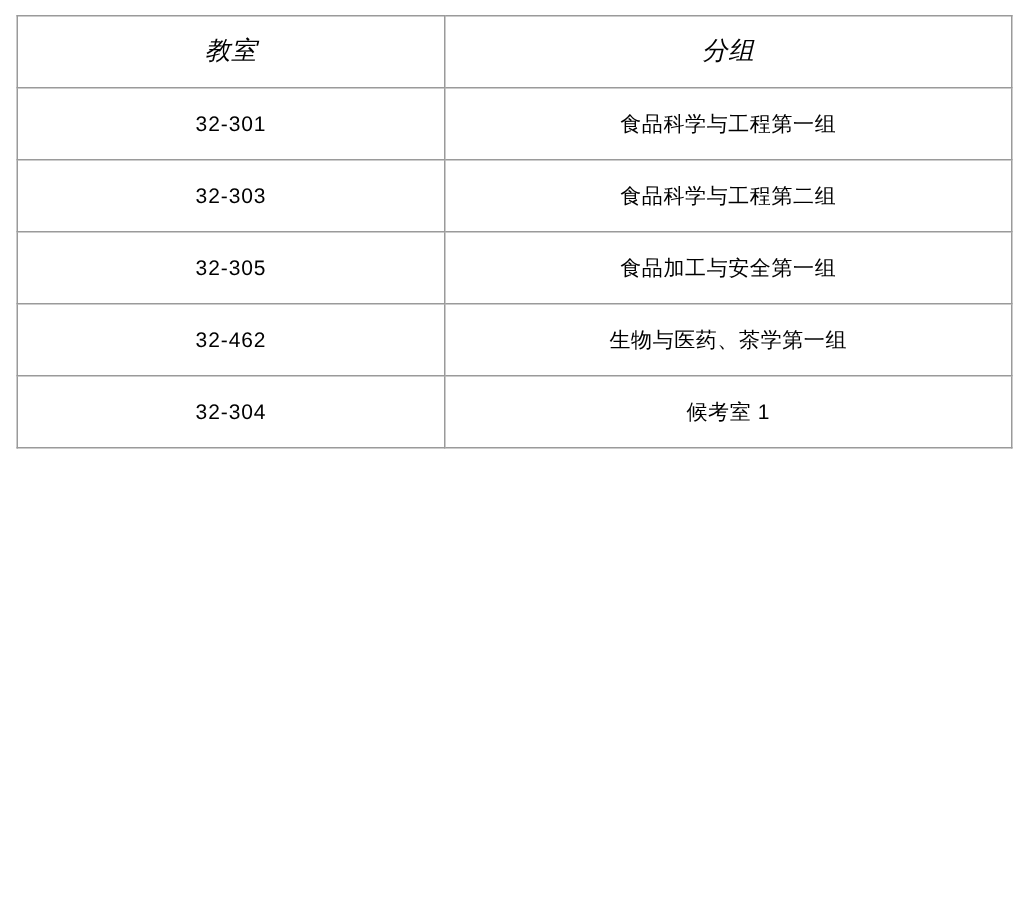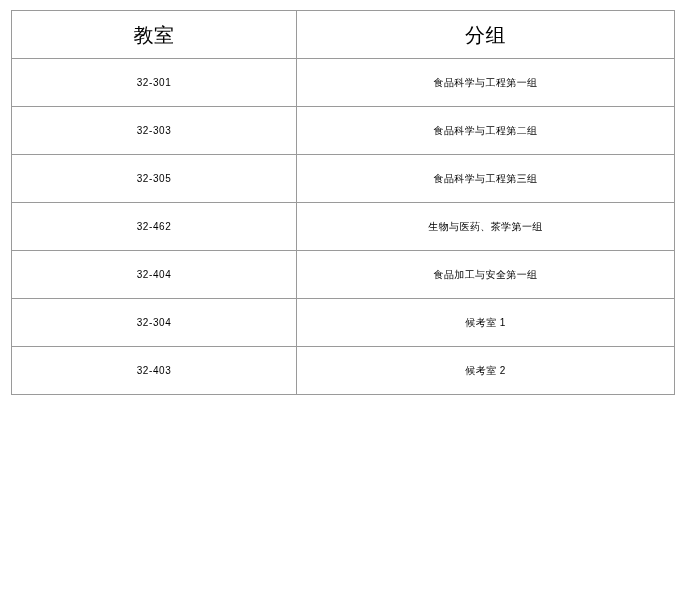--- a/index.html
+++ b/index.html
@@ -29,28 +29,29 @@
     table-layout: fixed;
   }
   table.room-table col.col-room { width: 285px; }
   table.room-table col.col-group { width: 378px; }
   table.room-table th,
   table.room-table td {
     border: 1px solid #9a9a9a;
     text-align: center;
     vertical-align: middle;
     font-weight: normal;
-    font-size: 10px;
+    font-size: 14px;
     height: 47px;
     padding: 0 4px;
     line-height: 1.3;
   }
   table.room-table th {
-    font-size: 20px;
+    font-size: 17px;
     letter-spacing: 0.5px;
+    font-style: italic;
   }
   table.room-table td.room-cell {
     letter-spacing: 0.6px;
   }
   table.room-table td.group-cell {
     letter-spacing: 0.4px;
   }
 </style>
 </head>
 <body>
@@ -71,33 +72,25 @@
       <tr>
         <td class="room-cell">32-301</td>
         <td class="group-cell">食品科学与工程第一组</td>
       </tr>
       <tr>
         <td class="room-cell">32-303</td>
         <td class="group-cell">食品科学与工程第二组</td>
       </tr>
       <tr>
         <td class="room-cell">32-305</td>
-        <td class="group-cell">食品科学与工程第三组</td>
+        <td class="group-cell">食品加工与安全第一组</td>
       </tr>
       <tr>
         <td class="room-cell">32-462</td>
         <td class="group-cell">生物与医药、茶学第一组</td>
       </tr>
       <tr>
-        <td class="room-cell">32-404</td>
-        <td class="group-cell">食品加工与安全第一组</td>
-      </tr>
-      <tr>
         <td class="room-cell">32-304</td>
         <td class="group-cell">候考室 1</td>
-      </tr>
-      <tr>
-        <td class="room-cell">32-403</td>
-        <td class="group-cell">候考室 2</td>
       </tr>
     </tbody>
   </table>
 </div>
 
 </body></html>

